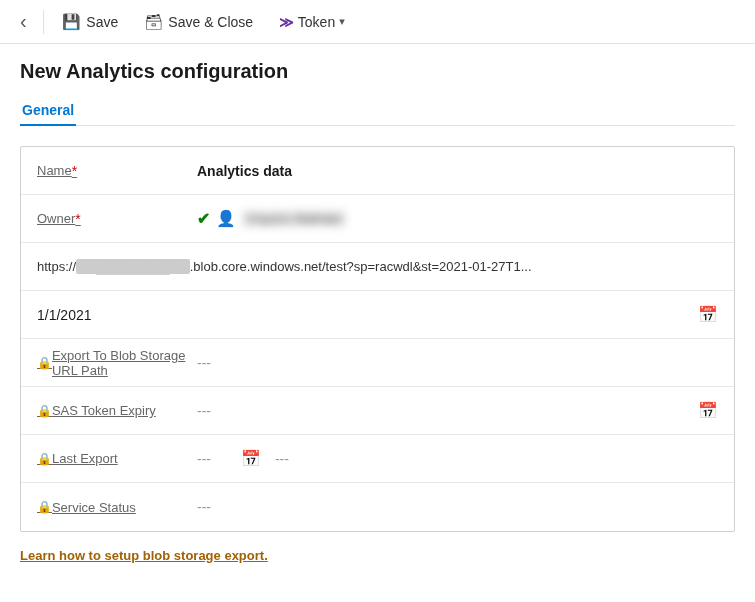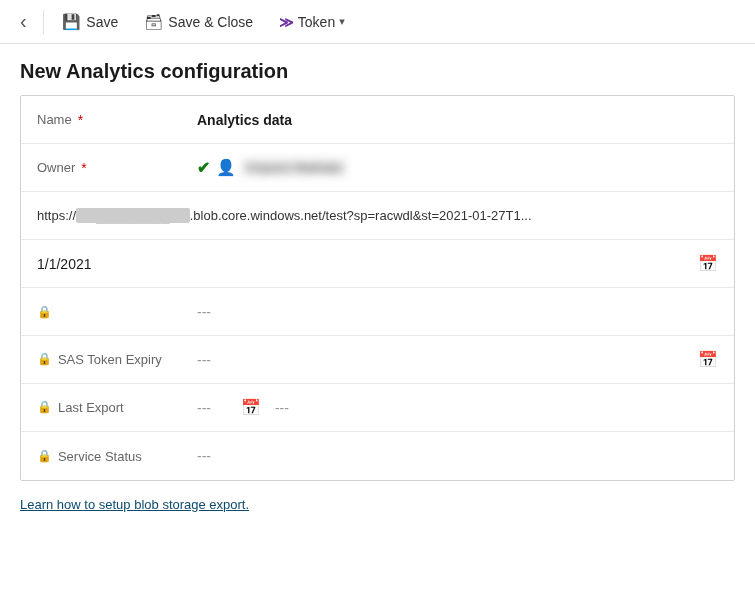--- a/index.html
+++ b/index.html
@@ -109,21 +109,22 @@
     }
     .form-row:last-child {
       border-bottom: none;
     }
     .form-label {
       width: 160px;
       min-width: 160px;
       font-size: 13px;
       color: #666;
       display: flex;
-      gap: 6px;
+      align-items: center;
+      text-decoration: underline;
     }
     .required-star {
       color: #c00;
       font-size: 14px;
     }
     .form-value {
       flex: 1;
       font-size: 14px;
       color: #1a1a1a;
       display: flex;
@@ -161,23 +162,24 @@
     }
     .dash-value {
       color: #999;
     }
 
     .learn-link {
       margin-top: 16px;
       font-size: 13px;
     }
     .learn-link a {
-      color: #0c4a6e;
+      color: #a16207;
       text-decoration: underline;
       cursor: pointer;
+      font-weight: bold;
     }
   </style>
 </head>
 <body>
 
 <div class="toolbar">
   <button class="back-btn">
     <span style="font-size:20px;font-weight:300;color:#555;">‹</span>
   </button>
   <div class="toolbar-sep"></div>
@@ -192,20 +194,25 @@
   <button class="flow-dropdown">
     <span style="font-size:14px;color:#6b2fa0;font-weight:700;">≫</span>
     <span>Token</span>
     <span style="font-size:11px;color:#555;">▾</span>
   </button>
 </div>
 
 <div class="page-content">
   <h1 class="page-title">New Analytics configuration</h1>
 
+  <div class="tabs">
+    <div class="tab active">
+      <span>General</span>
+    </div>
+  </div>
 
   <div class="form-card">
 
     <div class="form-row">
       <div class="form-label">
         <span>Name</span>
         <span class="required-star">*</span>
       </div>
       <div class="form-value bold">
         <span>Analytics data</span>
@@ -235,20 +242,21 @@
     <div class="form-row">
       <div class="form-value">
         <span>1/1/2021</span>
         <span class="calendar-icon" style="margin-left:auto;cursor:pointer;">📅</span>
       </div>
     </div>
 
     <div class="form-row">
       <div class="form-label">
         <span style="color:#c8a020;font-size:12px;">🔒</span>
+        <span>Export To Blob Storage URL Path</span>
       </div>
       <div class="form-value">
         <span class="dash-value">---</span>
       </div>
     </div>
 
     <div class="form-row">
       <div class="form-label">
         <span style="color:#c8a020;font-size:12px;">🔒</span>
         <span>SAS Token Expiry</span>

